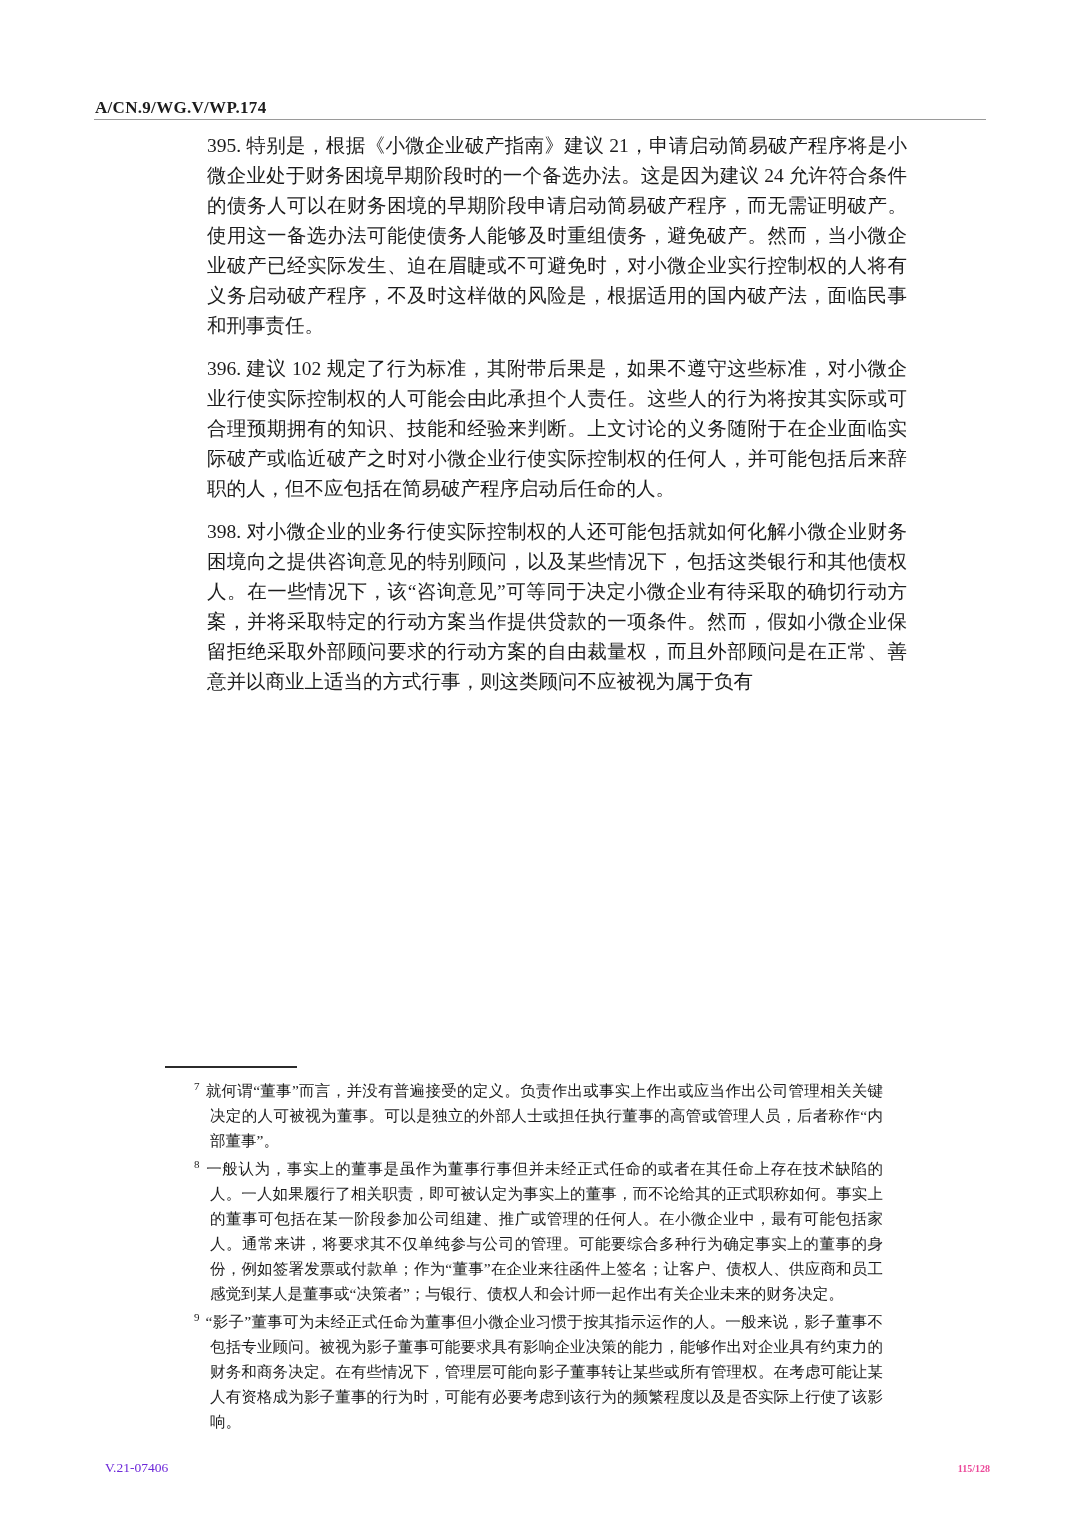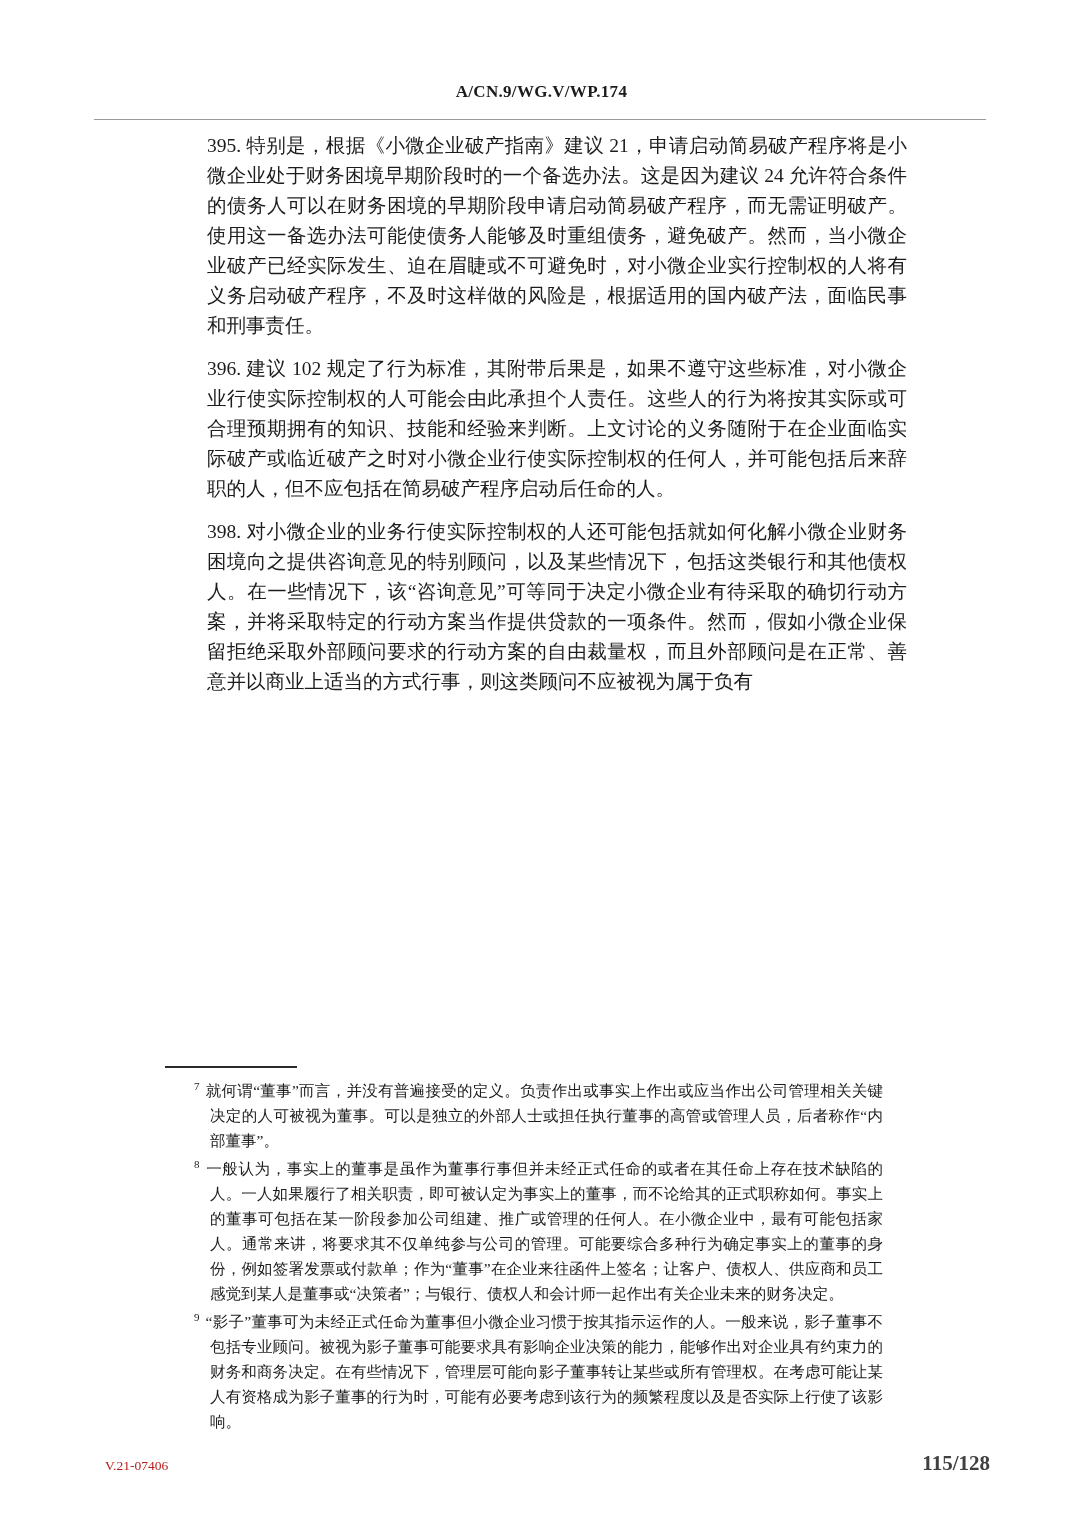--- a/index.html
+++ b/index.html
@@ -9,24 +9,24 @@
     width: 1080px;
     height: 1526px;
     margin: 0 auto;
     background: #ffffff;
     font-family: "Liberation Serif", "DejaVu Serif", serif;
     color: #1c1c1c;
     overflow: hidden;
   }
   .header {
     position: absolute;
-    top: 82px;
+    top: 98px;
     left: 95px;
     width: 893px;
-    text-align: center;
+    text-align: left;
   }
   .doc-symbol {
     font-size: 17px;
     font-weight: 700;
     letter-spacing: 0.3px;
   }
   .header-rule {
     position: absolute;
     top: 119px;
     left: 94px;
@@ -76,22 +76,22 @@
   }
   .footer {
     position: absolute;
     left: 105px;
     right: 90px;
     bottom: 50px;
     display: flex;
     justify-content: space-between;
     align-items: baseline;
   }
-  .job-number { font-size: 13.5px; color: #b91c1c; }
-  .page-number { font-size: 21px; font-weight: 700; color: #404040; }
+  .job-number { font-size: 13.5px; color: #6d28d9; }
+  .page-number { font-size: 10px; font-weight: 700; color: #ec4899; }
 </style>
 </head>
 <body>
 
 <div class="page">
 
   <header class="header">
     <div class="doc-symbol">A/CN.9/WG.V/WP.174</div>
   </header>
   <div class="header-rule"></div>

